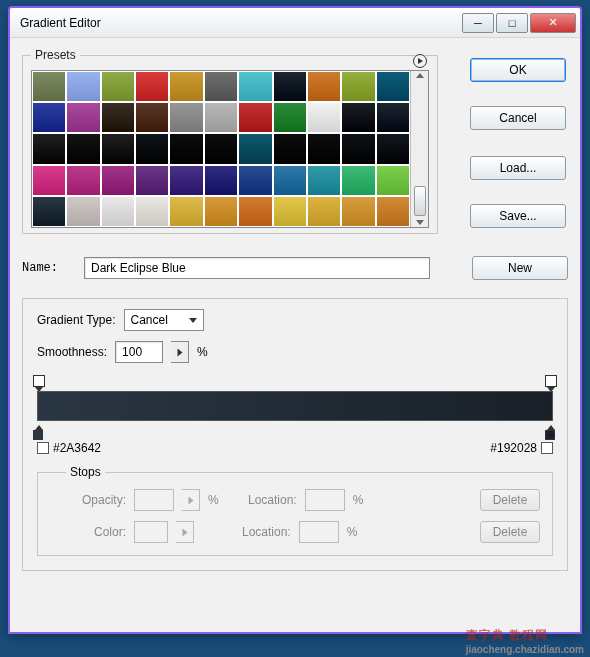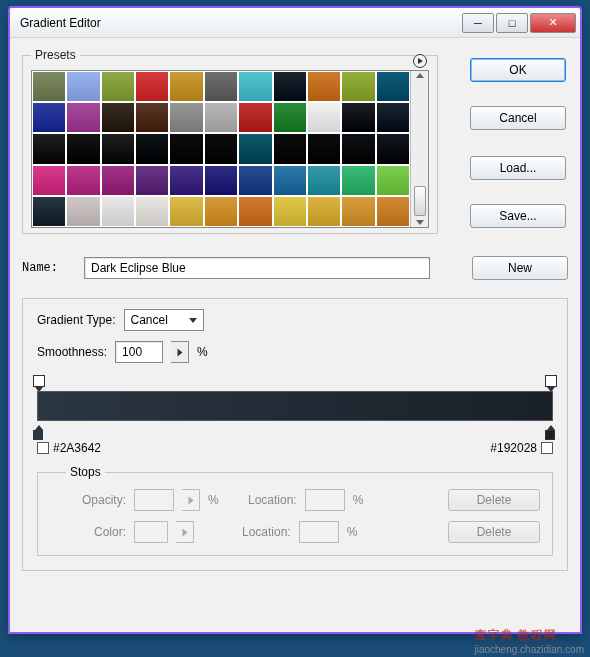--- a/index.html
+++ b/index.html
@@ -46,26 +46,26 @@
 .colstop::before { content: ""; display: block; margin: 0 auto; width: 0; height: 0; border-left: 4px solid transparent; border-right: 4px solid transparent; border-bottom: 5px solid #333; }
 .colstop .sq { width: 10px; height: 10px; border: 1px solid #333; }
 .hexrow { display: flex; justify-content: space-between; margin-top: 2px; font-size: 12px; }
 .hexitem { display: flex; align-items: center; gap: 4px; }
 .paint { width: 12px; height: 12px; border: 1px solid #555; background: #fff; }
 fieldset.stops { border: 1px solid #c6c6c6; margin-top: 10px; padding: 10px 12px 12px 28px; }
 fieldset.stops legend { padding: 0 4px; }
 .stoprow { display: flex; align-items: center; gap: 8px; margin-bottom: 10px; color: #888; }
 .stoprow .lbl { width: 60px; text-align: right; }
 .disbox { width: 40px; height: 22px; border: 1px solid #bbb; background: #f1f1f1; }
-.disbtn { width: 92px; height: 22px; border: 1px solid #bbb; background: linear-gradient(#f3f3f3,#e7e7e7); color: #888; display: flex; align-items: center; justify-content: center; border-radius: 3px; margin-left: auto; }
+.disbtn { width: 60px; height: 22px; border: 1px solid #bbb; background: linear-gradient(#f3f3f3,#e7e7e7); color: #888; display: flex; align-items: center; justify-content: center; border-radius: 3px; margin-left: auto; }
 .colorchip { width: 34px; height: 22px; border: 1px solid #bbb; background: #f1f1f1; }
 .spindis { width: 18px; height: 22px; border: 1px solid #bbb; border-left: 0; background: #f1f1f1; display: flex; align-items: center; justify-content: center; }
 .spindis::after { content: ""; border-left: 4px solid transparent; border-right: 4px solid transparent; border-bottom: 5px solid #aaa; transform: rotate(90deg); }
 .watermark { position: absolute; right: 6px; bottom: 2px; color: rgba(180,40,40,0.65); font-size: 14px; font-weight: bold; letter-spacing: 1px; }
-.watermark .sub { font-size: 10px; color: #888; display: block; text-align: right; letter-spacing: 0; font-weight: normal; }
+.watermark .sub { font-size: 10px; color: #888; display: block; text-align: right; letter-spacing: 0; font-weight: bold; }
 </style>
 </head>
 <body>
 
 <div class="window">
   <div class="titlebar">
     <span>Gradient Editor</span>
     <div class="win-controls">
       <div class="win-btn">─</div>
       <div class="win-btn">□</div>

